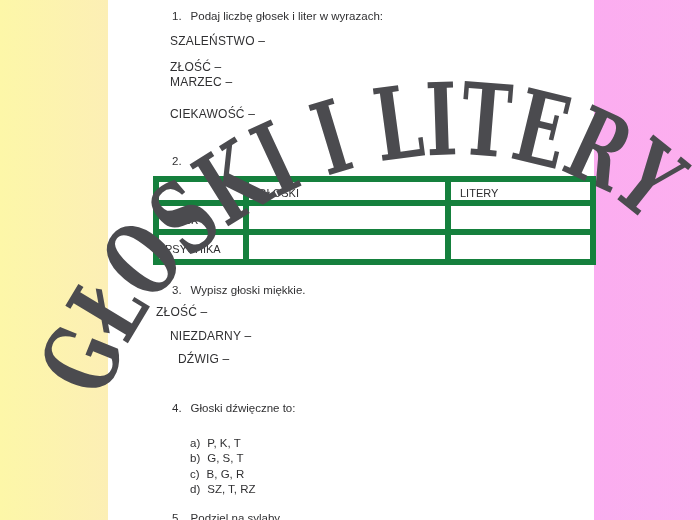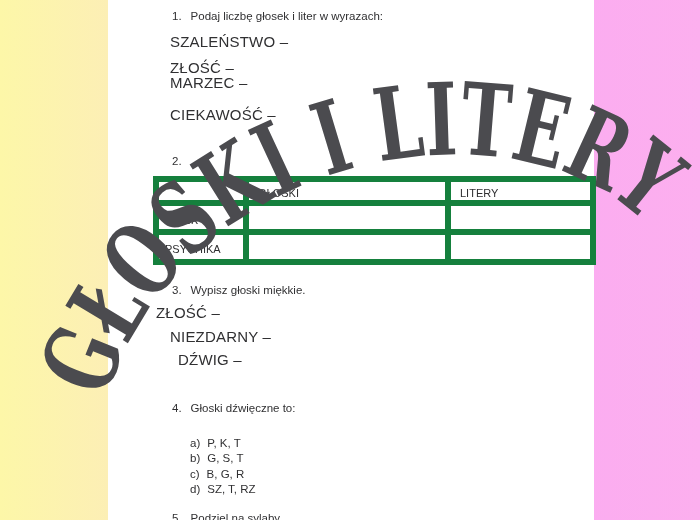--- a/index.html
+++ b/index.html
@@ -10,21 +10,21 @@
   }
   .paper{
     position:absolute;left:108px;top:0;width:486px;height:520px;
     background:#ffffff;
   }
   .h{
     position:absolute;display:flex;gap:9px;
     font-size:11.5px;line-height:13px;color:#303032;white-space:nowrap;
   }
   .item{
-    position:absolute;font-size:15px;line-height:13px;color:#303032;
+    position:absolute;font-size:12px;line-height:13px;color:#303032;
     letter-spacing:.2px;white-space:nowrap;
   }
   .opt{
     position:absolute;display:flex;gap:7px;
     font-size:11.5px;line-height:13px;color:#303032;white-space:nowrap;
   }
   table.wtab{
     position:absolute;left:153px;top:176px;width:437px;
     border-collapse:collapse;table-layout:fixed;
   }

